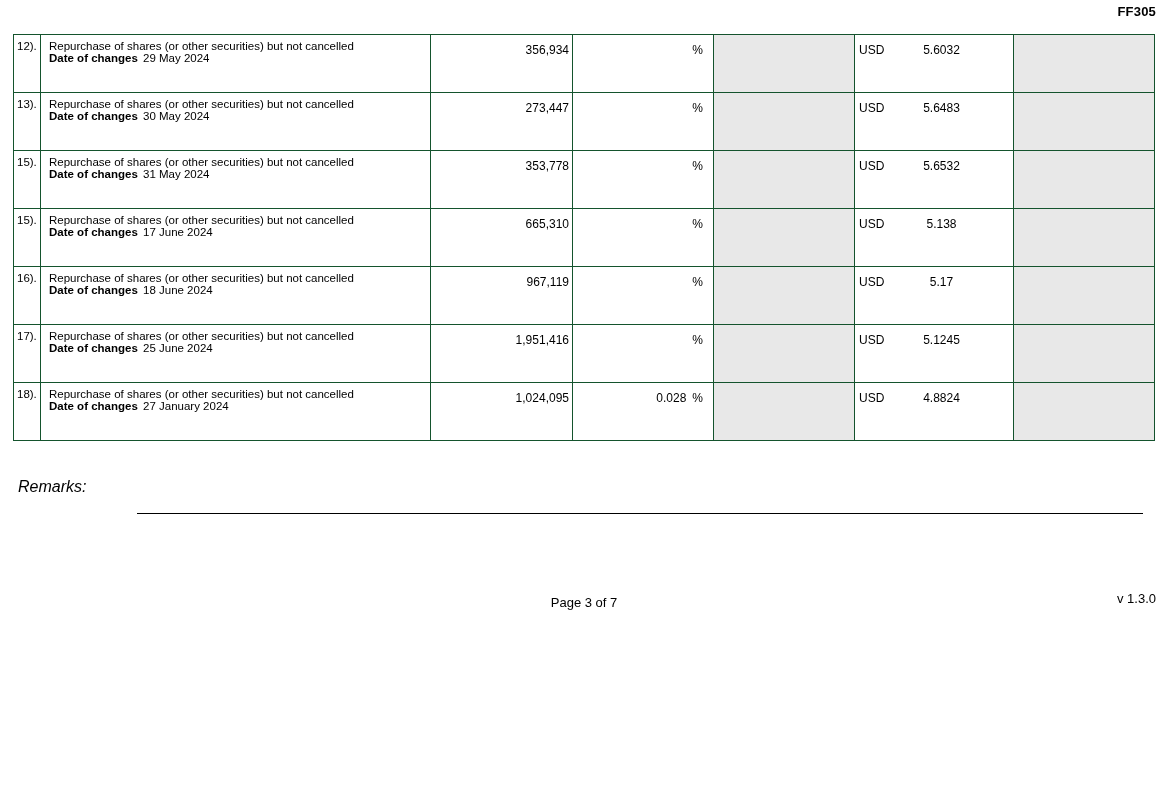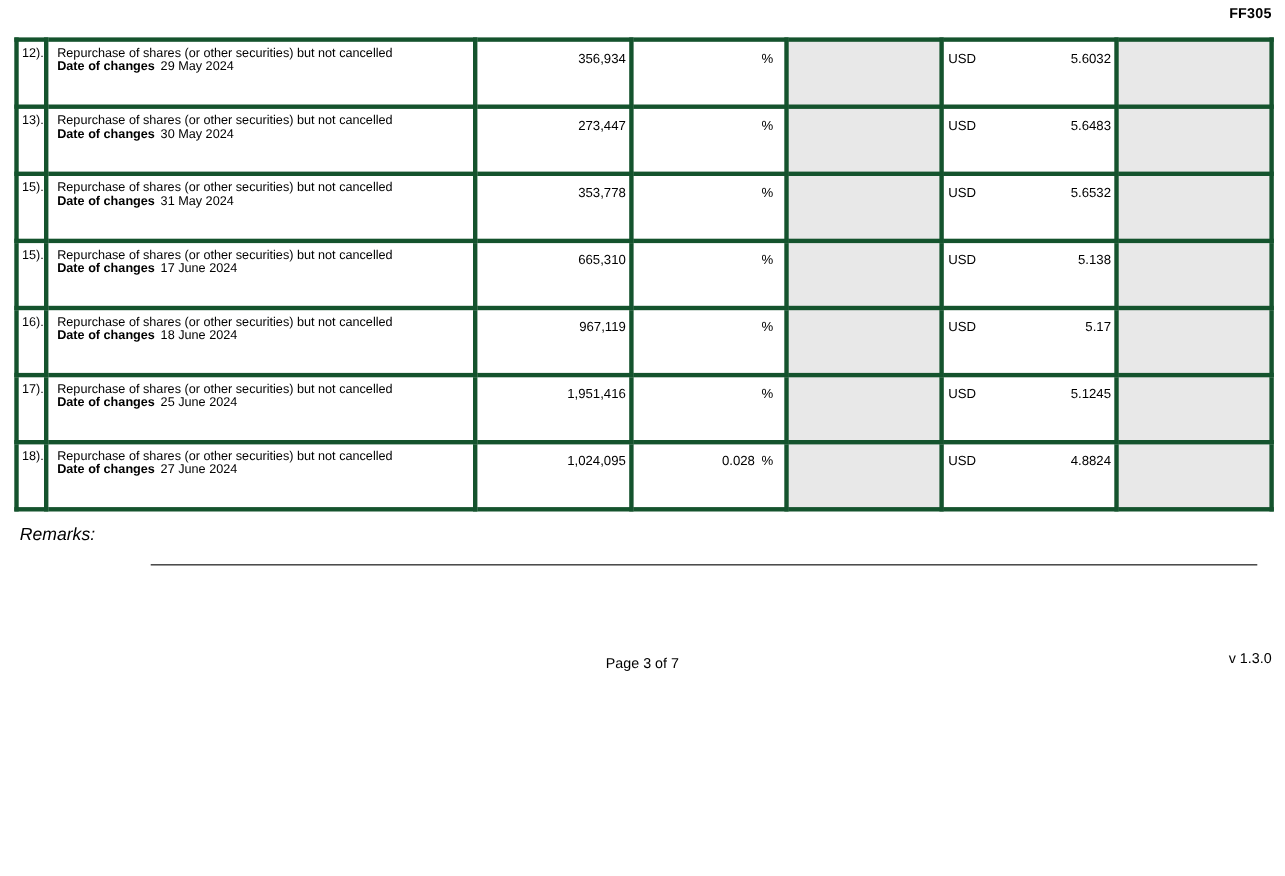--- a/index.html
+++ b/index.html
@@ -37,21 +37,21 @@
     left: 13px;
     top: 34px;
     width: 1142px;
   }
   table.rows {
     border-collapse: collapse;
     table-layout: fixed;
     width: 1142px;
   }
   table.rows td {
-    border: 4px solid #14532d;
+    border: 1px solid #14532d;
     vertical-align: top;
     padding: 0;
     height: 57px;
     font-size: 11.5px;
   }
   
   col.c-num   { width: 27px; }
   col.c-desc  { width: 390px; }
   col.c-qty   { width: 142px; }
   col.c-pct   { width: 141px; }
@@ -104,21 +104,21 @@
     font-size: 12px;
     position: relative;
   }
   .cur-code {
     position: absolute;
     left: 4px;
     top: 8px;
   }
   .cur-amt {
     display: block;
-    text-align: right;
+    text-align: center;
   }
 
   
   .remarks-wrap {
     position: absolute;
     left: 13px;
     top: 470px;
     width: 1125px;
   }
   .remarks-label {
@@ -365,21 +365,21 @@
         </tr>
 
         <tr>
           <td>
             <div class="cell-num">18).</div>
           </td>
           <td>
             <div class="cell-desc">
               <span class="desc-title">Repurchase of shares (or other securities) but not cancelled</span>
               <span class="doc-line">
-                <span class="doc-label">Date of changes</span><span class="doc-value">27 June 2024</span>
+                <span class="doc-label">Date of changes</span><span class="doc-value">27 January 2024</span>
               </span>
             </div>
           </td>
           <td>
             <div class="cell-qty">1,024,095</div>
           </td>
           <td>
             <div class="cell-pct">
               <span class="pct-val">0.028</span><span>%</span>
             </div>

